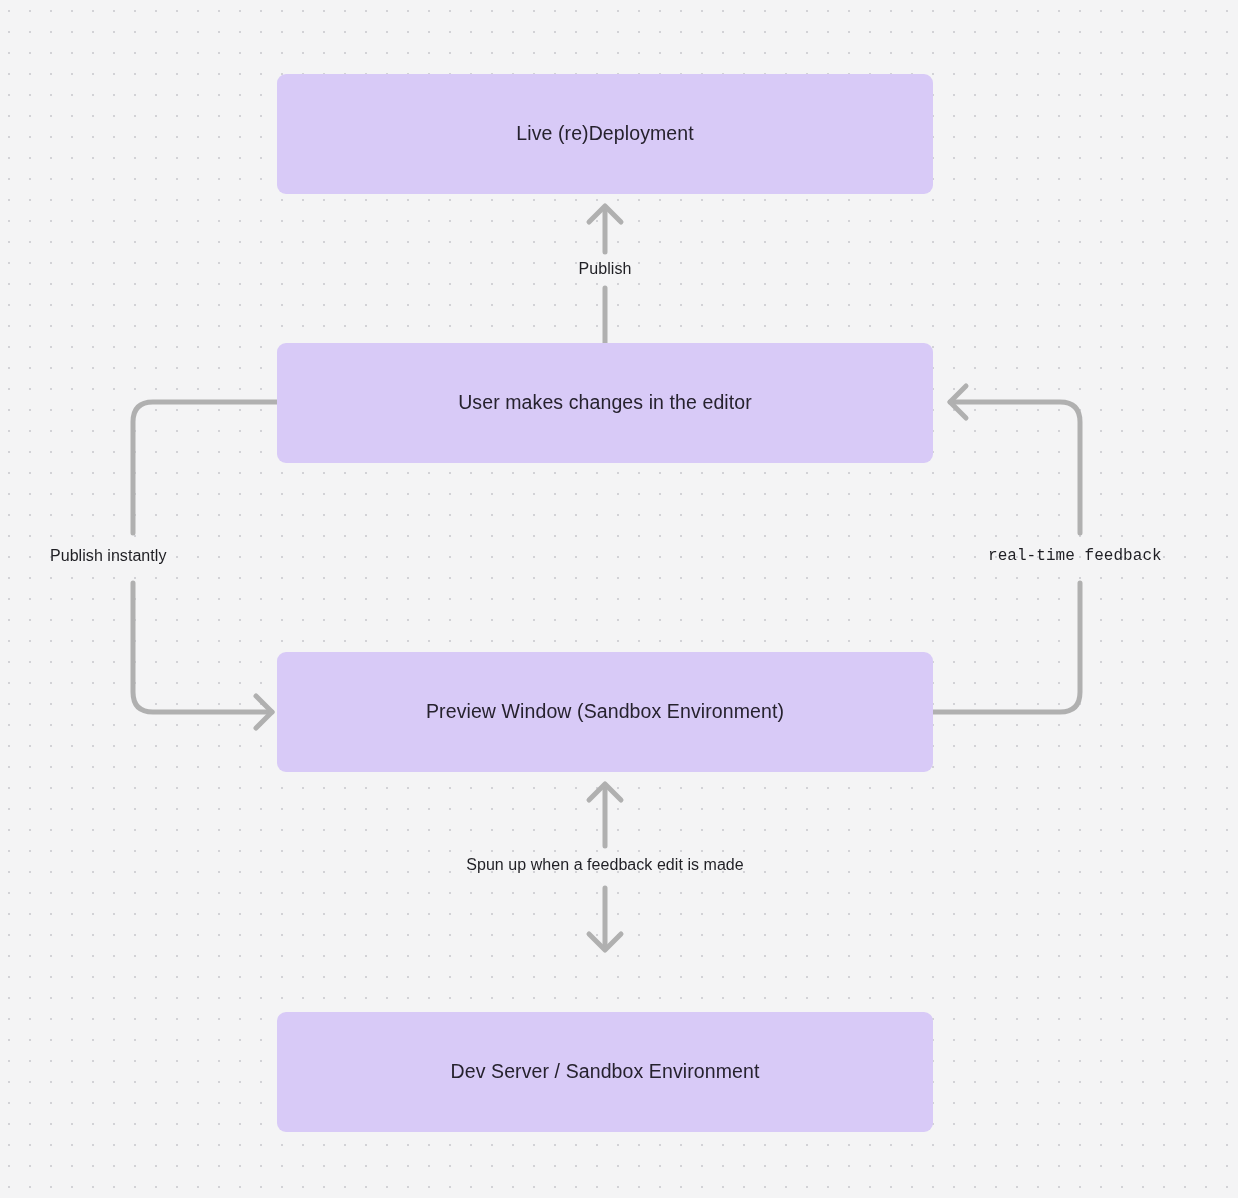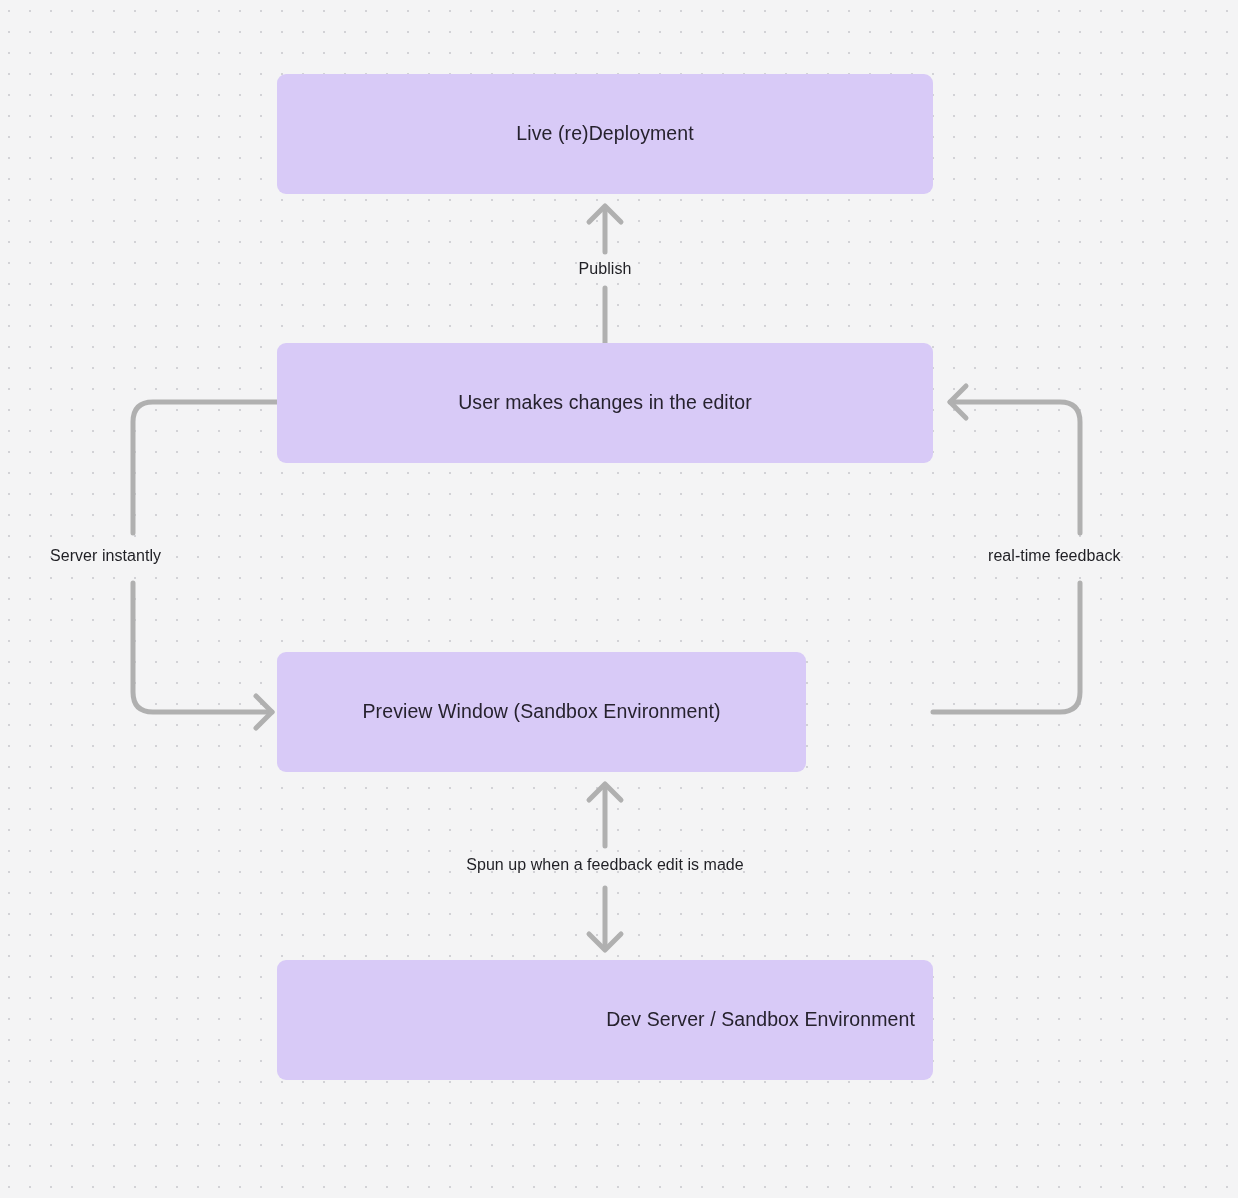--- a/index.html
+++ b/index.html
@@ -94,29 +94,29 @@
   </svg>
 
   <div class="node" style="left:277px; top:343px; width:656px; height:120px;">
     <span>User makes changes in the editor</span>
   </div>
 
   <div class="node" style="left:277px; top:74px; width:656px; height:120px;">
     <span>Live (re)Deployment</span>
   </div>
 
-  <div class="node" style="left:277px; top:652px; width:529px; height:120px;">
+  <div class="node" style="left:277px; top:652px; width:656px; height:120px;">
     <span>Preview Window (Sandbox Environment)</span>
   </div>
 
-  <div class="node" style="left:277px; top:960px; width:656px; height:120px;justify-content:flex-end;">
+  <div class="node" style="left:277px; top:1012px; width:656px; height:120px;">
     <span>Dev Server / Sandbox Environment</span>
   </div>
 
   <div class="edge-label center" style="left:605px; top:261px;">Publish</div>
 
-  <div class="edge-label" style="left:50px; top:548px;">Server instantly</div>
+  <div class="edge-label" style="left:50px; top:548px;">Publish instantly</div>
 
-  <div class="edge-label" style="left:988px; top:548px;">real-time feedback</div>
+  <div class="edge-label" style="left:988px; top:548px;font-family:Liberation Mono, monospace;">real-time feedback</div>
 
   <div class="edge-label center" style="left:605px; top:857px;">Spun up when a feedback edit is made</div>
 
 </div>
 
 </body></html>

